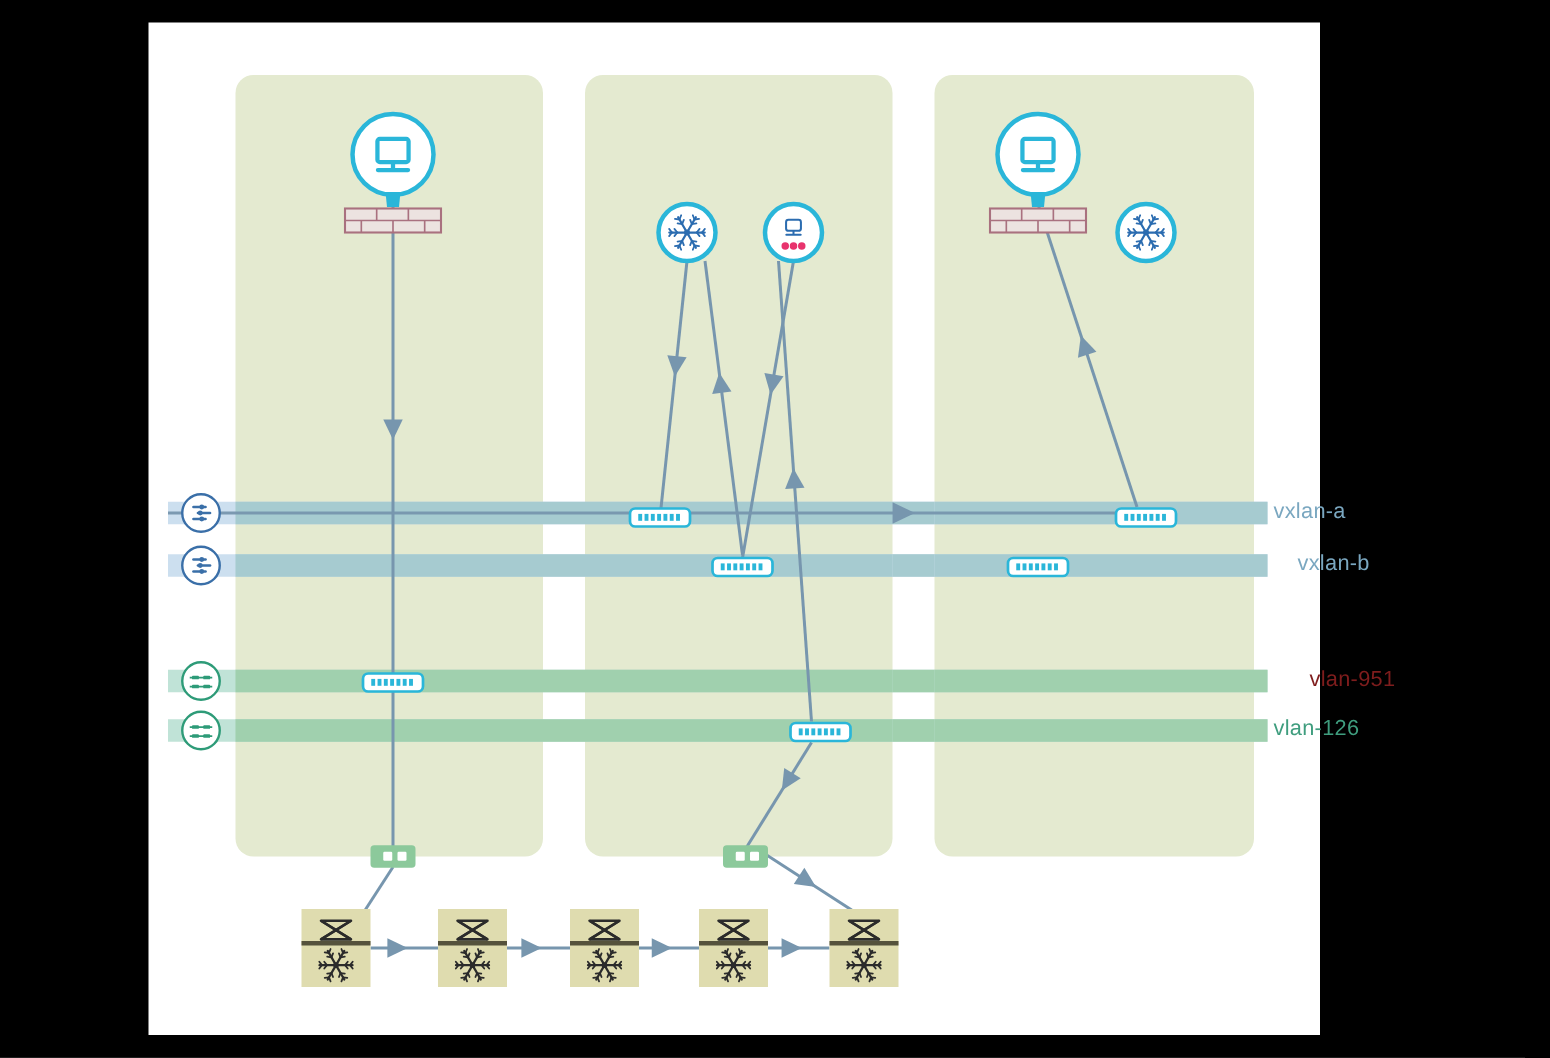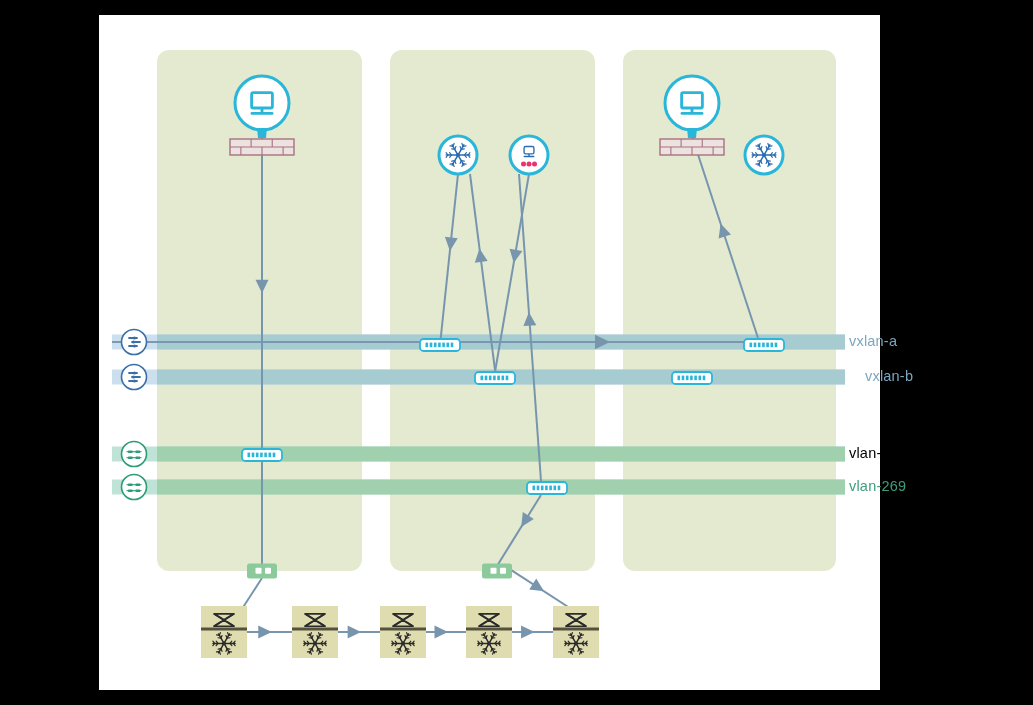--- a/index.html
+++ b/index.html
@@ -555,17 +555,17 @@
               <line x1="481.675" y1="620.3426624746155" x2="484.5040719237944" y2="619.9231960874063" stroke="#2b2b2b" stroke-width="1.2" stroke-linecap="round"></line>
               <line x1="481.675" y1="620.3426624746155" x2="480.6237325854597" y2="617.6828811258716" stroke="#2b2b2b" stroke-width="1.2" stroke-linecap="round"></line>
               <circle cx="477" cy="628.44" r="1.87" fill="#2b2b2b"></circle>
             </g>
           </g>
         </g>
       </svg>
     <div id="labels">
         <div class="zone-label vx" style="left: 750px; top: 318px; color: rgb(122, 167, 192);">vxlan-a</div>
         <div class="zone-label vx" style="left: 750px; top: 353px; color: rgb(122, 167, 192); margin-left: 16px;">vxlan-b</div>
-        <div class="zone-label vl" style="left: 750px; top: 430px; color: #000000;">vlan-951</div>
-        <div class="zone-label vl" style="left: 750px; top: 463px; color: rgb(63, 157, 126);">vlan-269</div>
+        <div class="zone-label vl" style="left: 774px; top: 430px; color: #7f1d1d;">vlan-951</div>
+        <div class="zone-label vl" style="left: 750px; top: 463px; color: rgb(63, 157, 126);">vlan-126</div>
       </div>
   </div>
 </div>
 
 </body></html>

